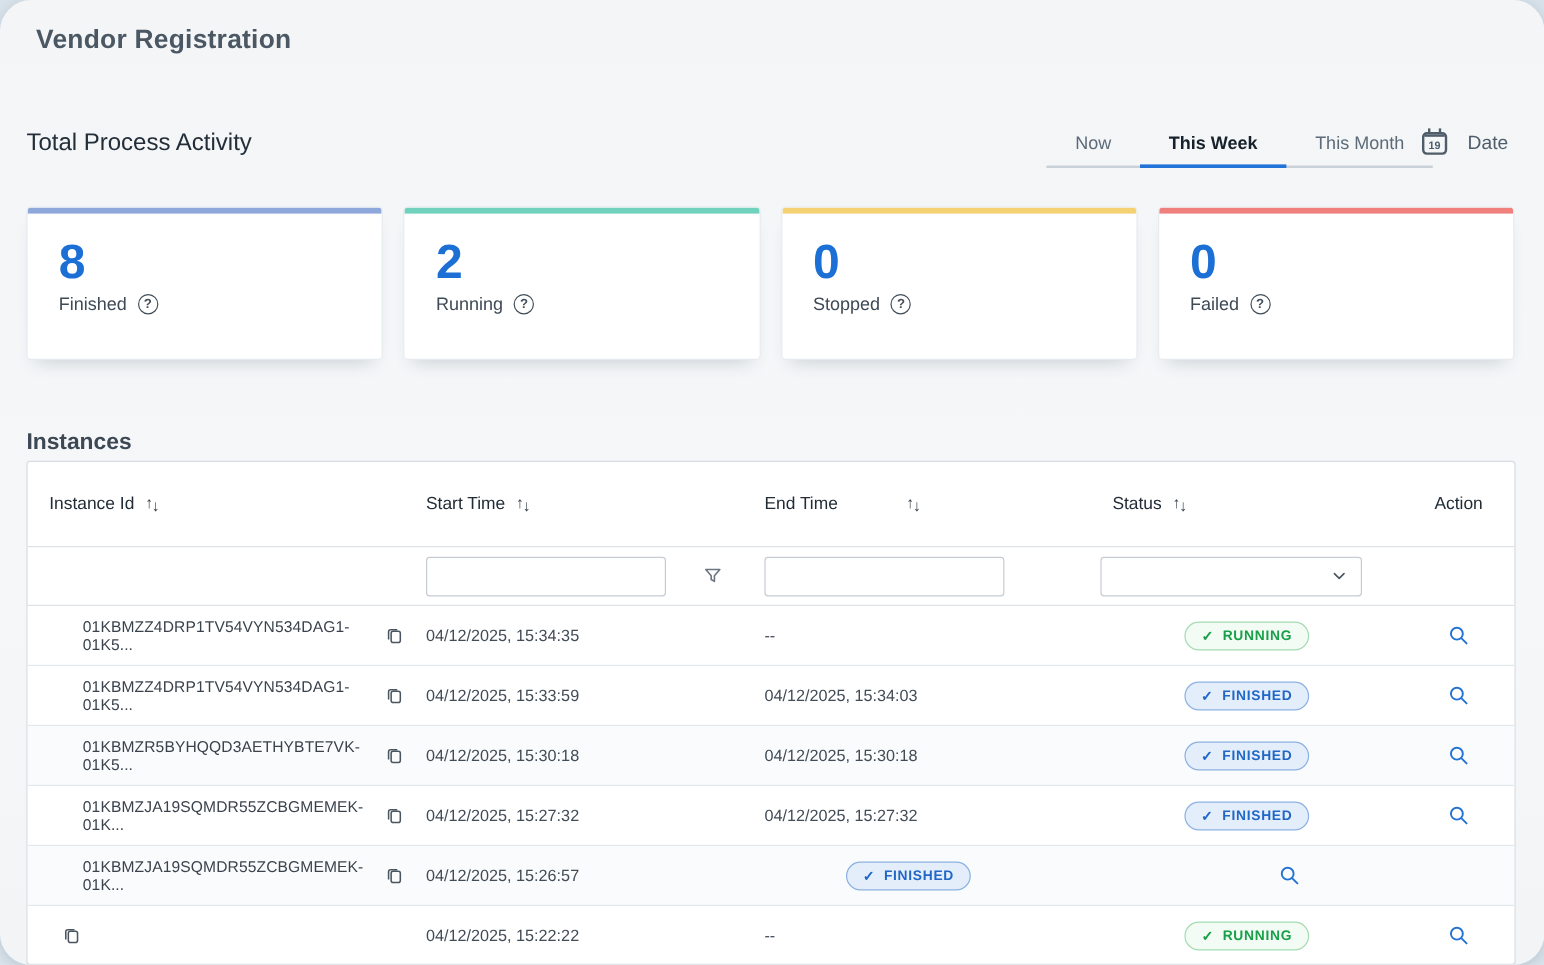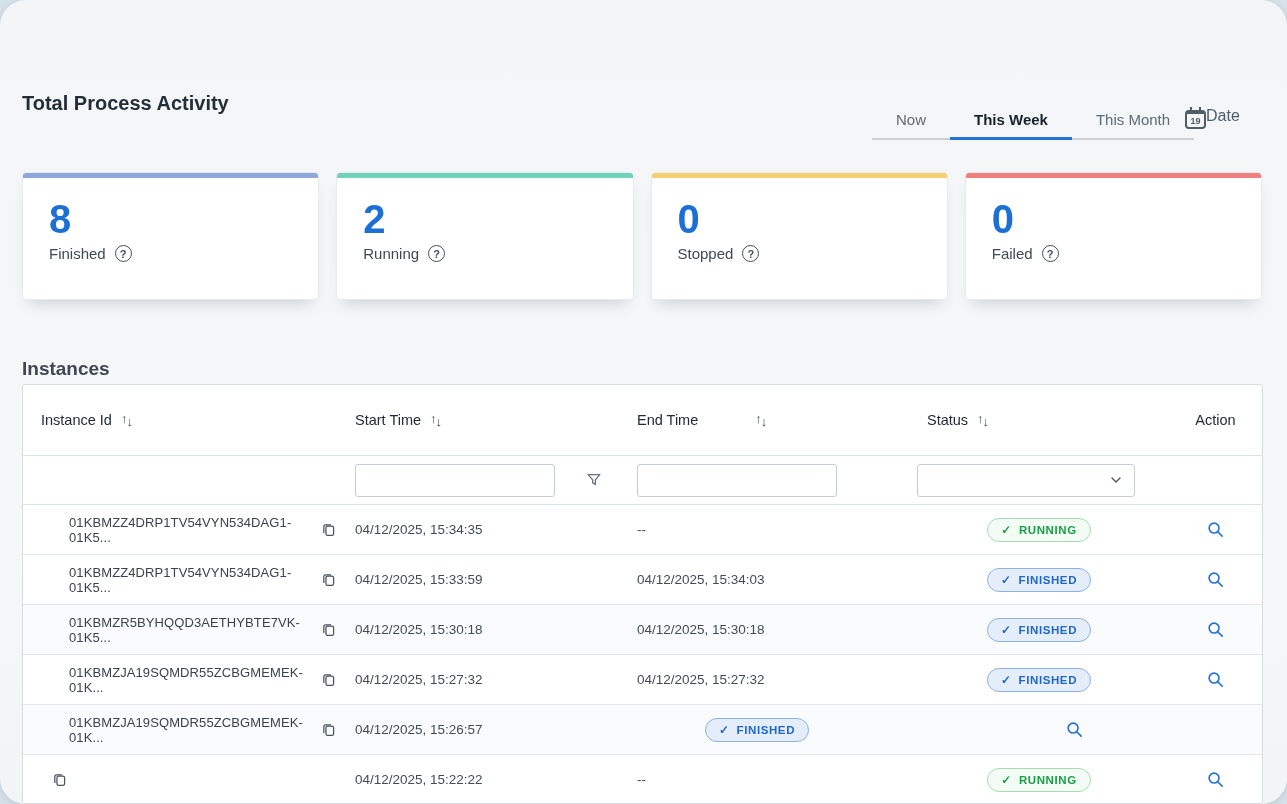--- a/index.html
+++ b/index.html
@@ -2,31 +2,31 @@
 <html><head>
 <meta charset="utf-8">
 <style>
   html,body{margin:0;padding:0;width:1287px;height:804px;overflow:hidden;
     font-family:"Liberation Sans", sans-serif;background:#d8e2ea;}
   .page{position:absolute;inset:0;background:linear-gradient(180deg,#f3f5f7 0%,#f5f7f9 60%,#f2f4f6 100%);
     border-radius:26px;overflow:hidden;box-shadow:0 2px 10px rgba(40,60,80,.15);}
 
   
   .h1{position:absolute;left:30px;top:20px;font-size:22px;font-weight:bold;color:#4b5864;letter-spacing:.2px;}
-  .tpa-title{position:absolute;left:22px;top:92px;font-size:20px;font-weight:bold;color:#232e39;}
+  .tpa-title{position:absolute;left:22px;top:108px;font-size:20px;font-weight:normal;color:#232e39;}
   .instances-title{position:absolute;left:22px;top:338px;font-size:19px;font-weight:bold;color:#3d4854;margin-top:20px;}
 
   
   .tabs{position:absolute;left:872px;top:102px;display:flex;border-bottom:2px solid #c9d0d6;}
   .tab{height:36px;line-height:36px;padding:0 24px;font-size:15px;color:#5d6b78;cursor:pointer;position:relative;white-space:nowrap;}
   .tab.active{color:#16212b;font-weight:bold;}
   .tab.active::after{content:'';position:absolute;left:0;right:0;bottom:-2px;height:3px;background:#2173d8;}
 
   
-  .date-btn{position:absolute;left:1185px;top:107px;display:flex;align-items:flex-start;gap:0;
+  .date-btn{position:absolute;left:1185px;top:107px;display:flex;align-items:flex-end;gap:17px;
     font-size:16px;color:#4f5d6a;cursor:pointer;}
   .cal{position:relative;width:21px;height:19px;border:2px solid #4f5d6a;border-radius:4px;box-sizing:border-box;margin-top:3px;}
   .cal::before,.cal::after{content:'';position:absolute;top:-5px;width:2px;height:4px;background:#4f5d6a;}
   .cal::before{left:3px}.cal::after{right:3px}
   .cal-top{position:absolute;top:0;left:0;right:0;height:2px;background:#4f5d6a;}
   .cal-num{position:absolute;left:0;right:0;top:3px;text-align:center;font-size:9px;font-weight:bold;color:#4f5d6a;line-height:12px;}
 
   
   .cards{position:absolute;left:22px;top:172px;width:1240px;display:flex;gap:17px;}
   .card{flex:1;height:128px;background:#fff;border:1px solid #e7ebef;border-radius:4px;position:relative;overflow:hidden;
@@ -70,20 +70,21 @@
   .badge-running{color:#18a048;border:1px solid #a5dcb2;background:#f3fbf5;}
   .badge-finished{color:#2067c6;border:1px solid #8cb1e2;background:#e4eefb;}
   .action-btn{cursor:pointer;display:flex;align-items:center;}
   svg{display:block;}
 </style>
 </head>
 <body>
 
 <div class="page">
 
+  <div class="h1">Vendor Registration</div>
 
   <div class="tpa-title">Total Process Activity</div>
 
   <div class="tabs">
     <div class="tab">Now</div>
     <div class="tab active">This Week</div>
     <div class="tab">This Month</div>
   </div>
 
   <div class="date-btn">

